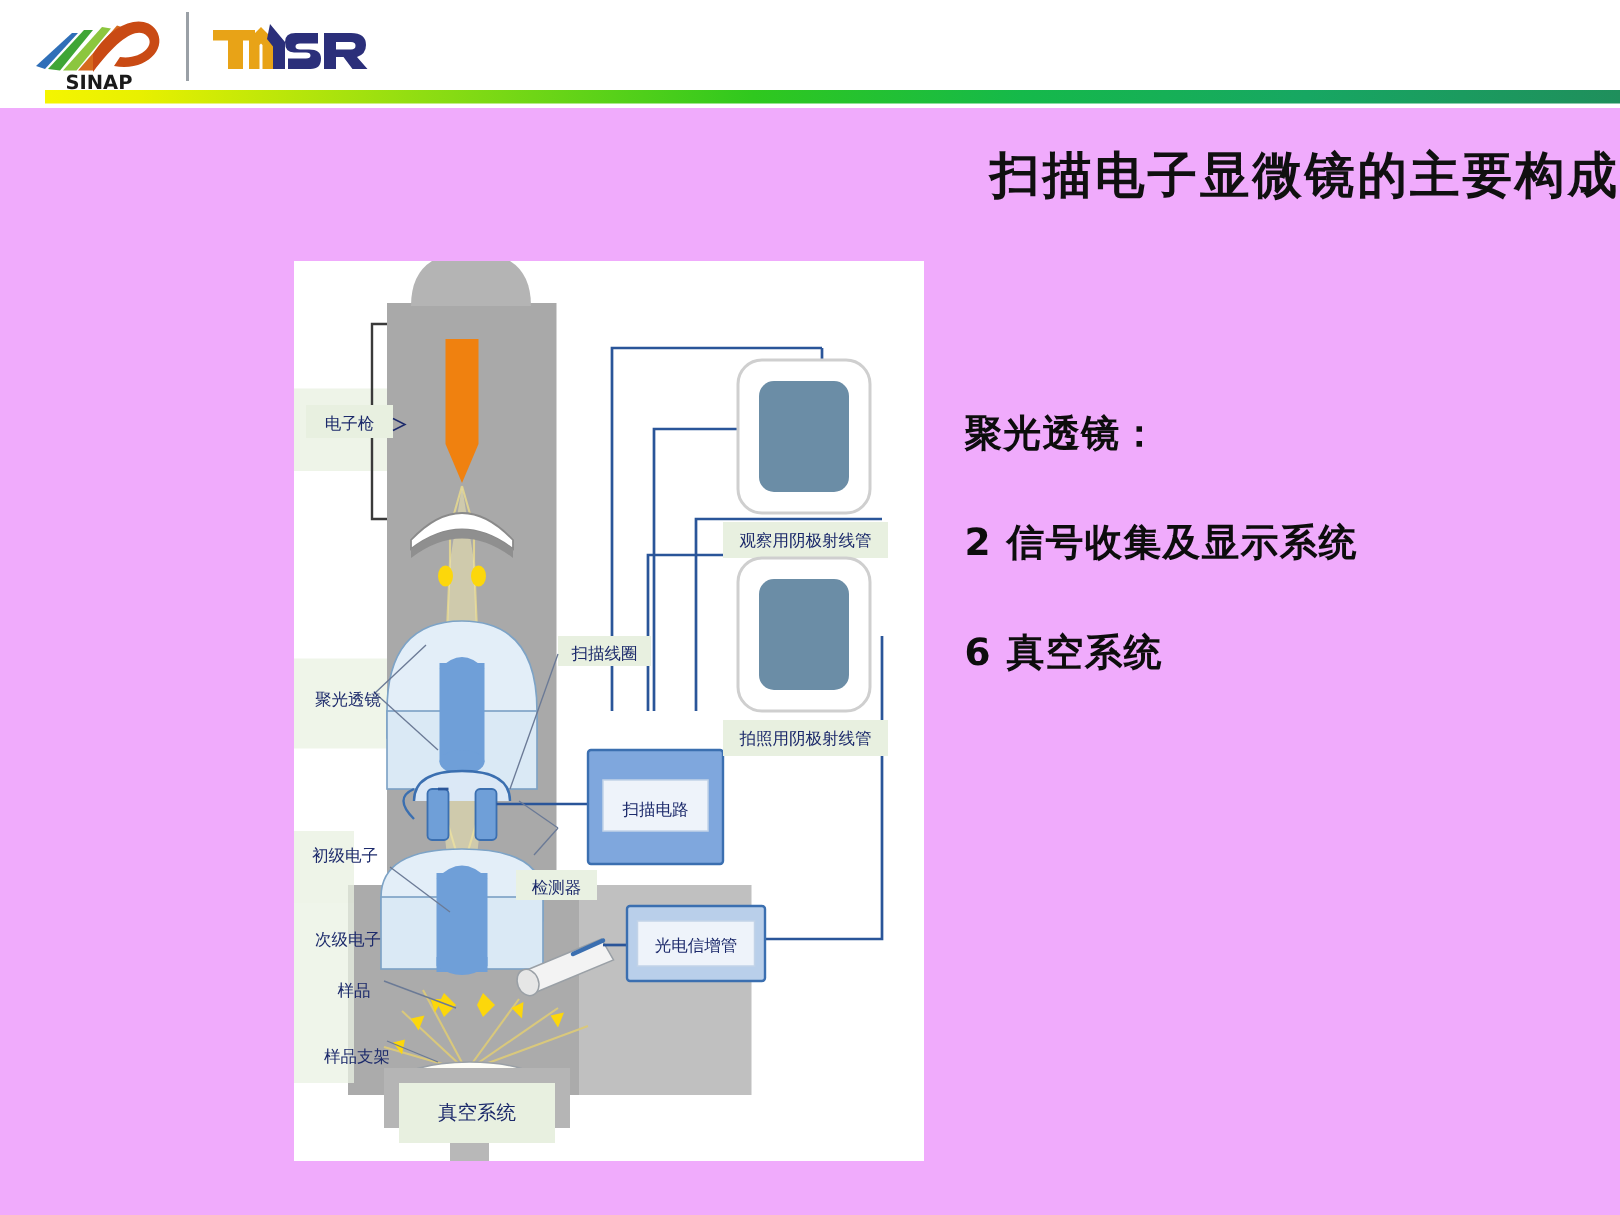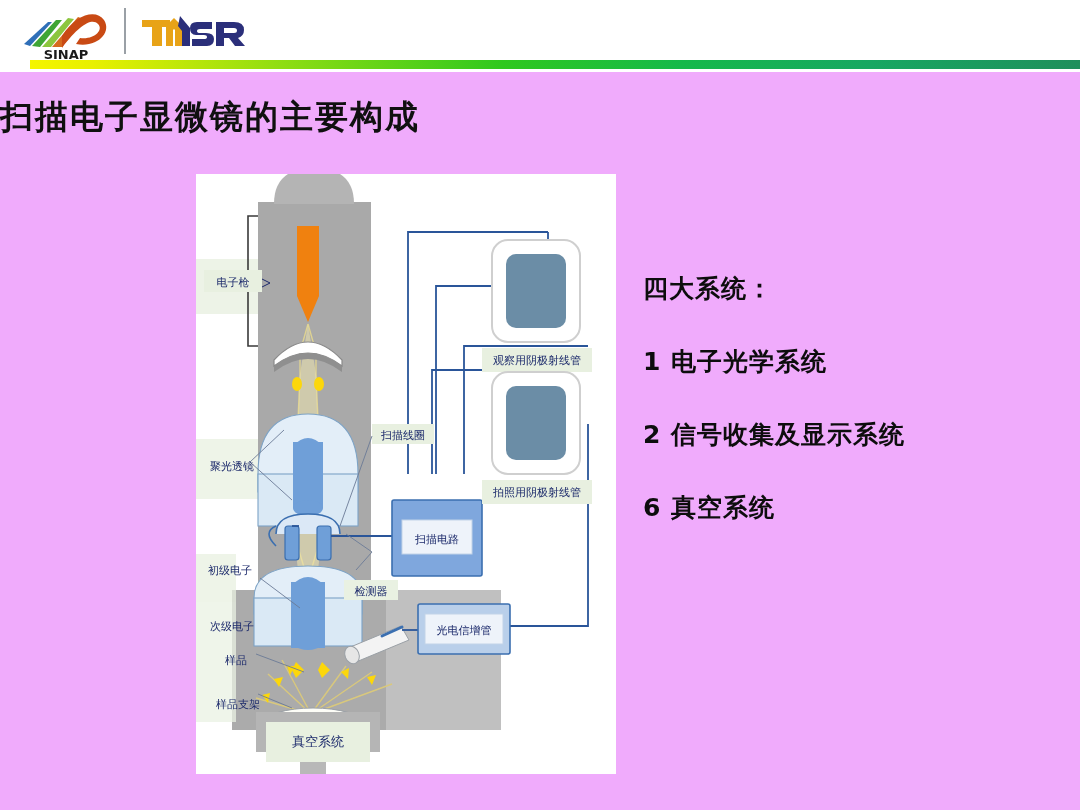--- a/index.html
+++ b/index.html
@@ -13,21 +13,21 @@
 
   
   .header{position:absolute;left:0;top:0;width:1080px;height:72px;background:#fff;}
   .logo-sinap{position:absolute;left:18px;top:8px;width:96px;height:52px;}
   .logo-divider{position:absolute;left:124px;top:8px;width:2px;height:46px;background:#9aa0a6;}
   .logo-tmsr{position:absolute;left:140px;top:12px;width:110px;height:42px;}
   .gradbar{position:absolute;left:30px;top:60px;width:1050px;height:9px;
     background:linear-gradient(90deg,#f5f500 0%,#e8f000 6%,#8fdd12 24%,#2fc81e 45%,#15b94a 62%,#17a762 80%,#1f8f5c 100%);}
 
   
-  .title{position:absolute;left:0;top:95px;width:1080px;text-align:left;
+  .title{position:absolute;left:0;top:95px;width:1080px;text-align:right;
     font-size:33px;font-weight:bold;color:#101010;letter-spacing:2px;
     font-family:"DejaVu Sans","Liberation Sans",sans-serif;}
 
   
   .figure{position:absolute;left:196px;top:174px;width:420px;height:600px;}
   .fig-svg{position:absolute;left:0;top:0;}
 
   
   .bullets{position:absolute;left:643px;top:272px;width:400px;}
   .bullets .ln{font-size:25px;color:#0d0d0d;font-weight:bold;margin-bottom:40px;
@@ -276,19 +276,18 @@
 
   </svg>
   </div>
 
   <div style="position:absolute;left:256px;top:712px;width:124px;height:40px;background:#b5b5b5;"></div>
   <div style="position:absolute;left:266px;top:722px;width:104px;height:40px;background:#e8f0e0;
               display:flex;align-items:center;justify-content:center;font-size:13px;color:#1c2a6b;
               font-family:'DejaVu Sans',sans-serif;">真空系统</div>
 
   <div class="bullets">
-    <div class="ln">四大系统：</div>
-    <div class="ln">1 电子光学系统</div>
+    <div class="ln">聚光透镜：</div>
     <div class="ln">2 信号收集及显示系统</div>
     <div class="ln">6 真空系统</div>
   </div>
 
 </div>
 
 </body></html>

